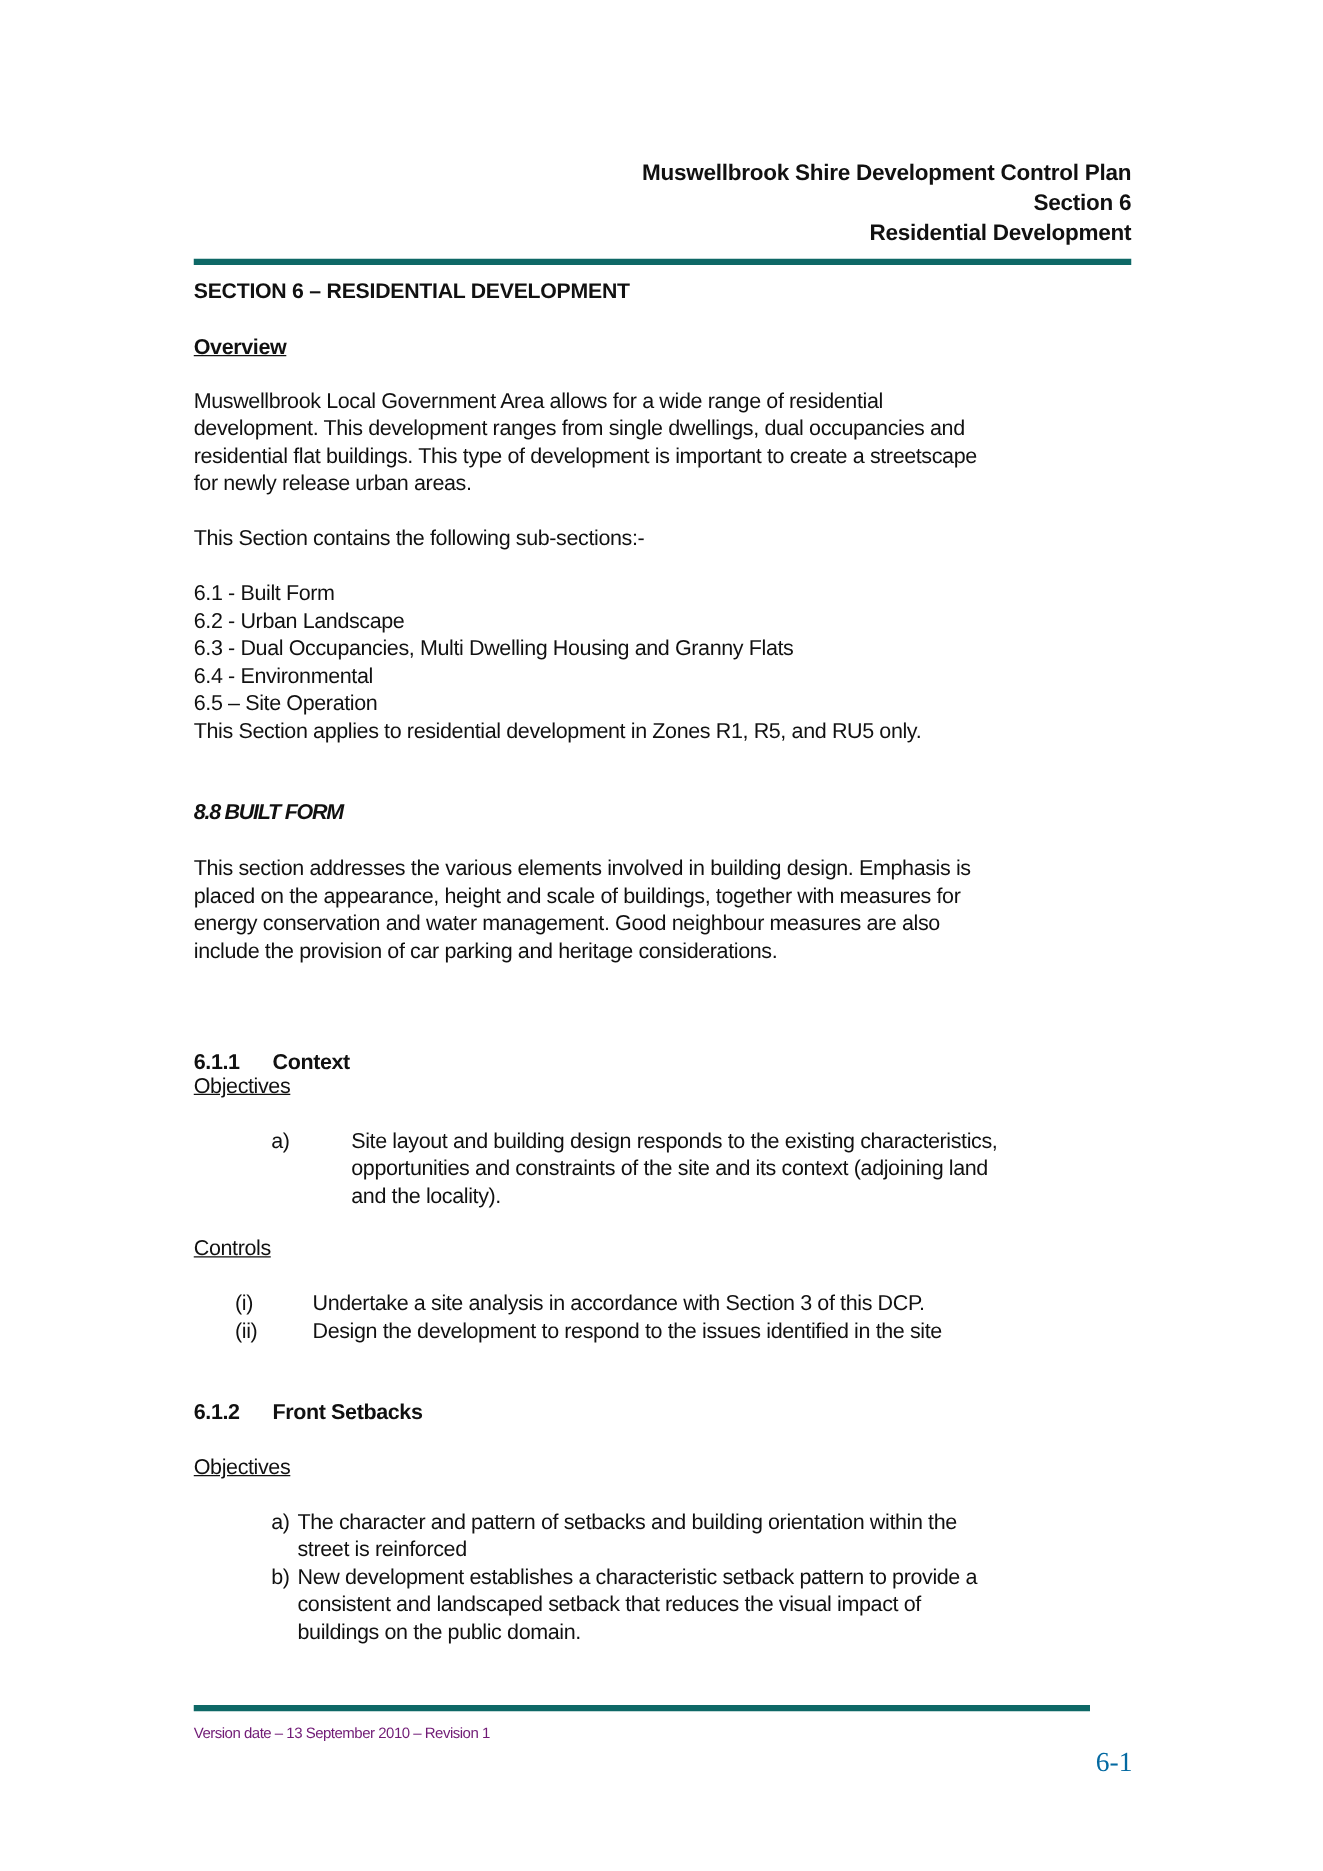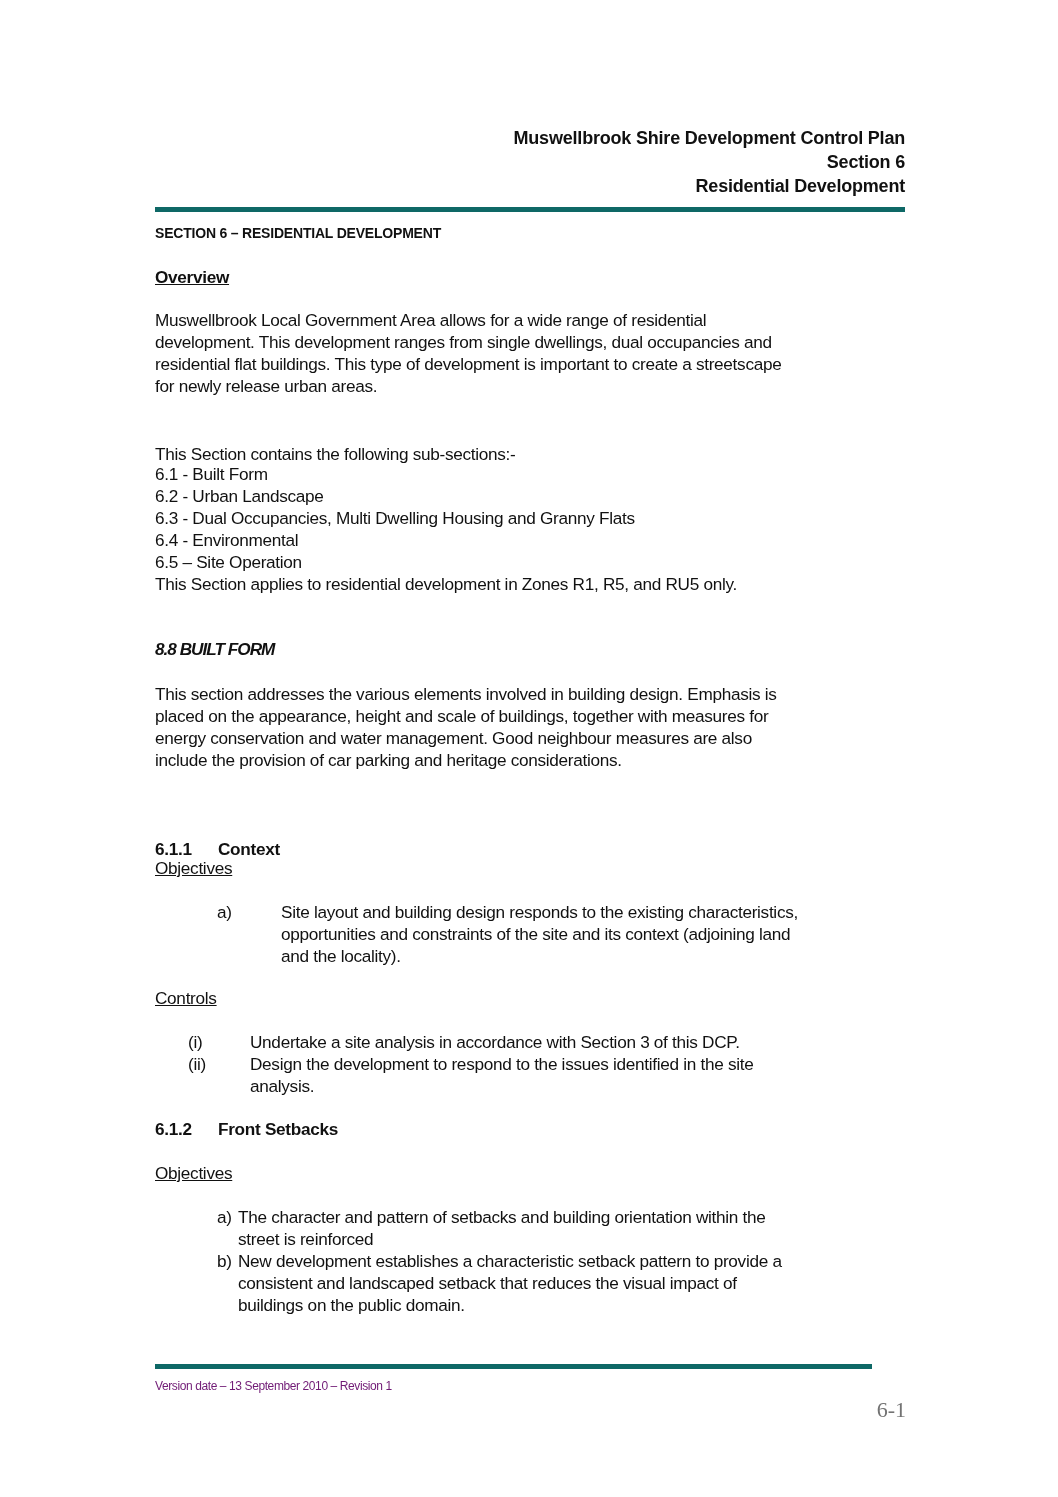--- a/index.html
+++ b/index.html
@@ -38,21 +38,21 @@
       left: 155px;
       top: 220px;
       width: 740px;
       font-size: 17.2px;
       line-height: 22px;
       letter-spacing: -0.3px;
     }
     .content p { margin: 0; }
     .section-title {
       font-weight: bold;
-      font-size: 14px;
+      font-size: 17px;
       position: absolute;
       top: 2px;
       left: 0;
       letter-spacing: -0.2px;
     }
     .abs { position: absolute; left: 0; }
     .u-bold { font-weight: bold; text-decoration: underline; }
     .u { text-decoration: underline; }
     .ital-head {
       font-weight: bold;
@@ -72,21 +72,21 @@
       font-size: 12px;
       letter-spacing: -0.4px;
       color: #701a75;
     }
     .page-num {
       position: absolute;
       right: 152px;
       top: 1397px;
       font-family: "Liberation Serif", serif;
       font-size: 22px;
-      color: #737373;
+      color: #0369a1;
     }
   </style>
 </head>
 <body>
 
 <div class="header">
   <div>Muswellbrook Shire Development Control Plan</div>
   <div>Section 6</div>
   <div>Residential Development</div>
 </div>
@@ -98,21 +98,21 @@
 
   <div class="abs u-bold" style="top:46px;">Overview</div>
 
   <div class="abs" style="top:89px; width:760px;">
     <p>Muswellbrook Local Government Area allows for a wide range of residential</p>
     <p>development.  This development ranges from single dwellings, dual occupancies and</p>
     <p>residential flat buildings.  This type of development is important to create a streetscape</p>
     <p>for newly release urban areas.</p>
   </div>
 
-  <div class="abs" style="top:199px;margin-top:24px;">This Section contains the following sub-sections:-</div>
+  <div class="abs" style="top:199px;">This Section contains the following sub-sections:-</div>
 
   <div class="abs" style="top:243px;">
     <p>6.1 - Built Form</p>
     <p>6.2 - Urban Landscape</p>
     <p>6.3 - Dual Occupancies, Multi Dwelling Housing and Granny Flats</p>
     <p>6.4 - Environmental</p>
     <p>6.5 – Site Operation</p>
   </div>
 
   <div class="abs" style="top:353px;">This Section applies to residential development in Zones R1, R5, and RU5 only.</div>
@@ -149,21 +149,20 @@
     <div class="row">
       <span class="mark" style="width:62px;">(i)</span>
       <span class="txt">
         <p>Undertake a site analysis in accordance with Section 3 of this DCP.</p>
       </span>
     </div>
     <div class="row">
       <span class="mark" style="width:62px;">(ii)</span>
       <span class="txt">
         <p>Design the development to respond to the issues identified in the site</p>
-        <p>analysis.</p>
       </span>
     </div>
   </div>
 
   <div class="abs subhead" style="top:898px;">
     <span class="num">6.1.2</span><span>Front Setbacks</span>
   </div>
 
   <div class="abs u" style="top:942px;">Objectives</div>
 

